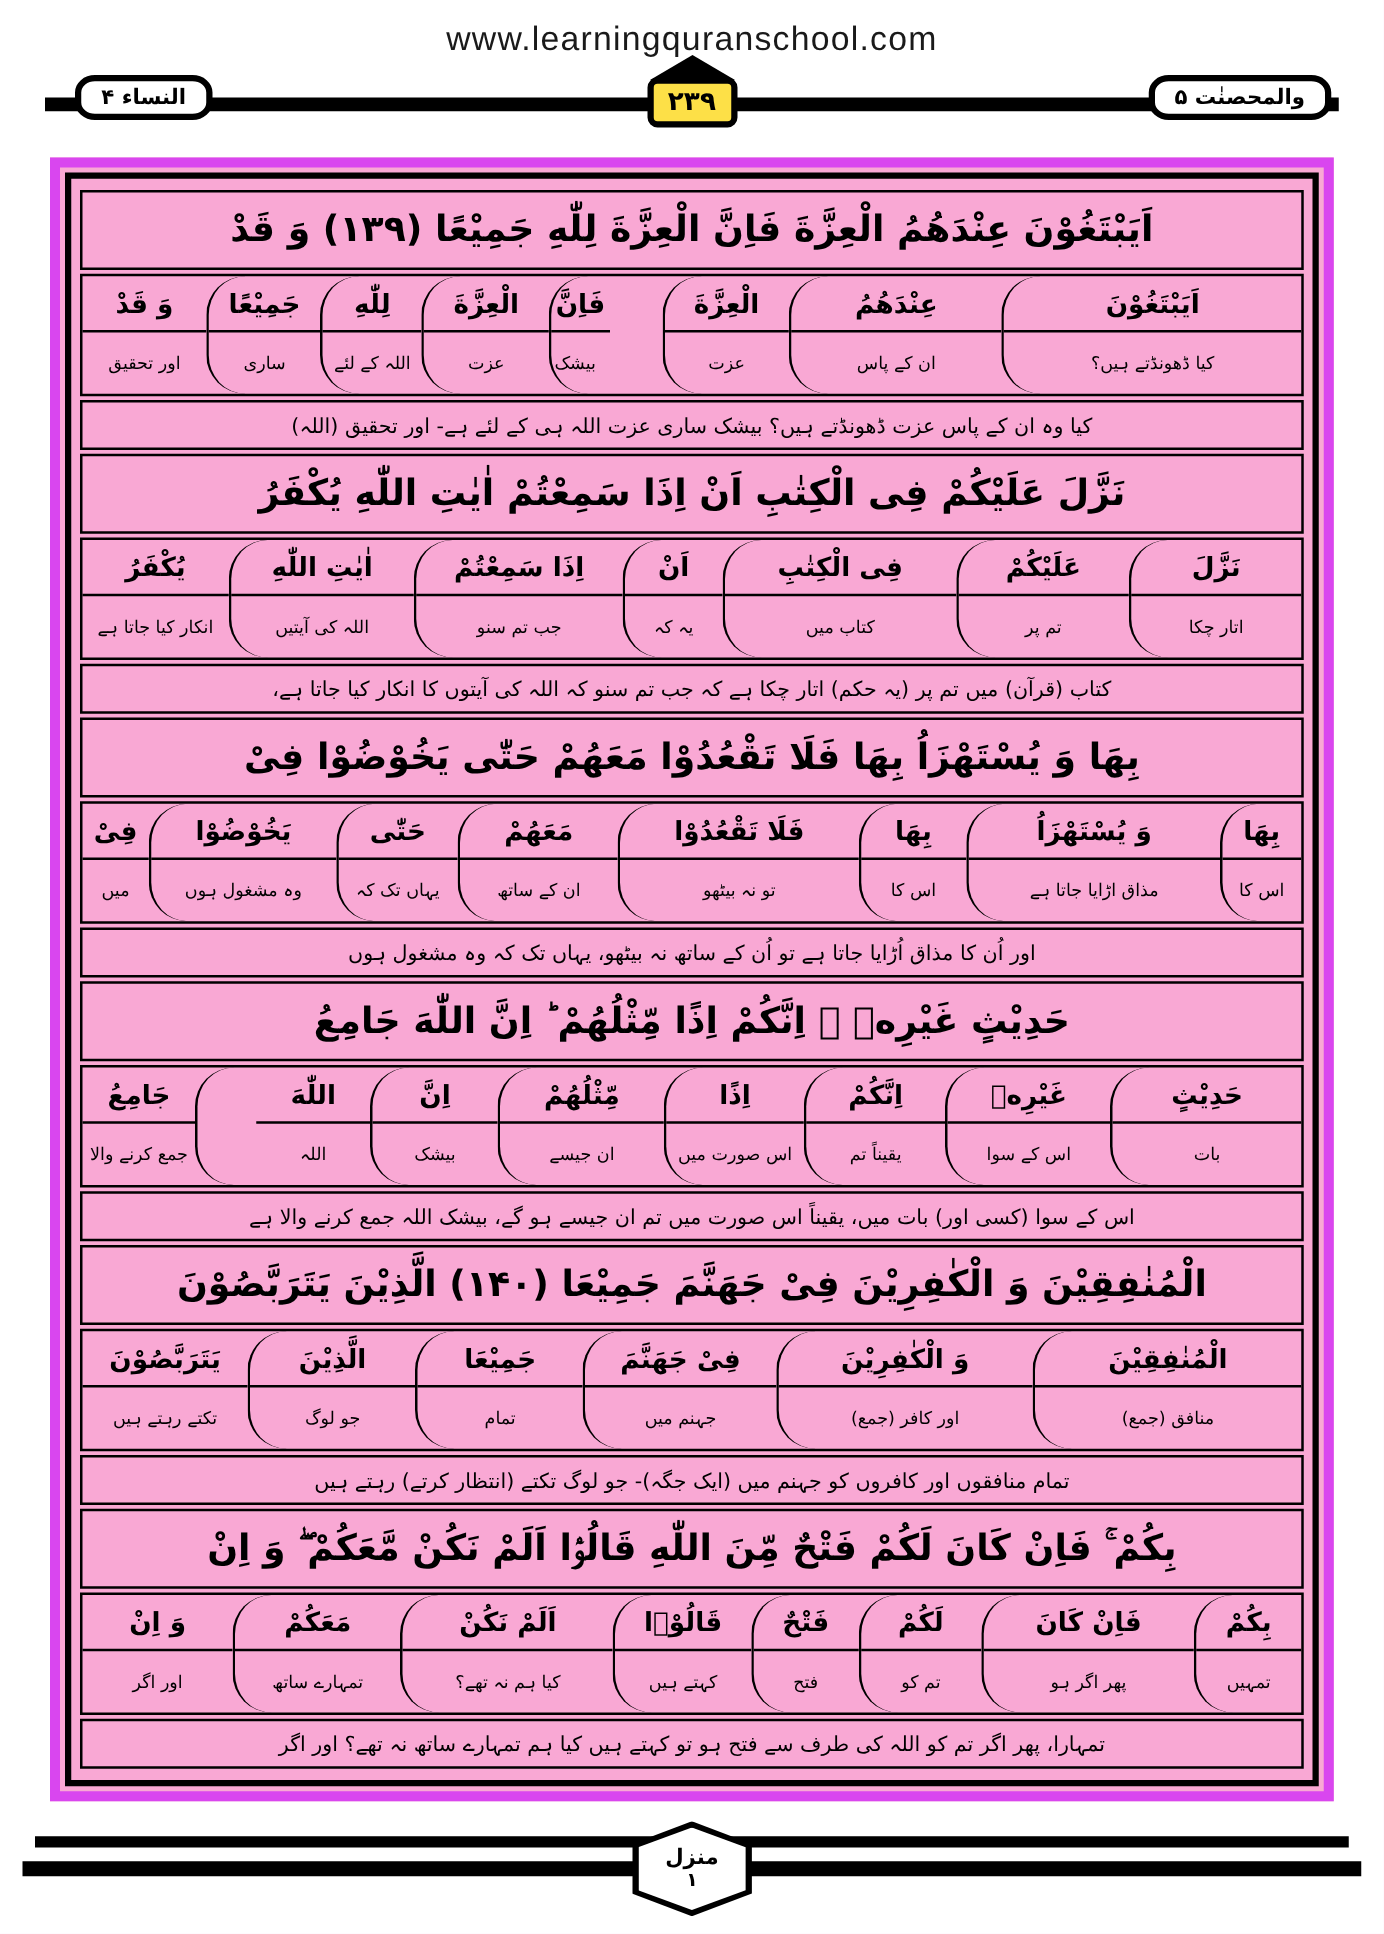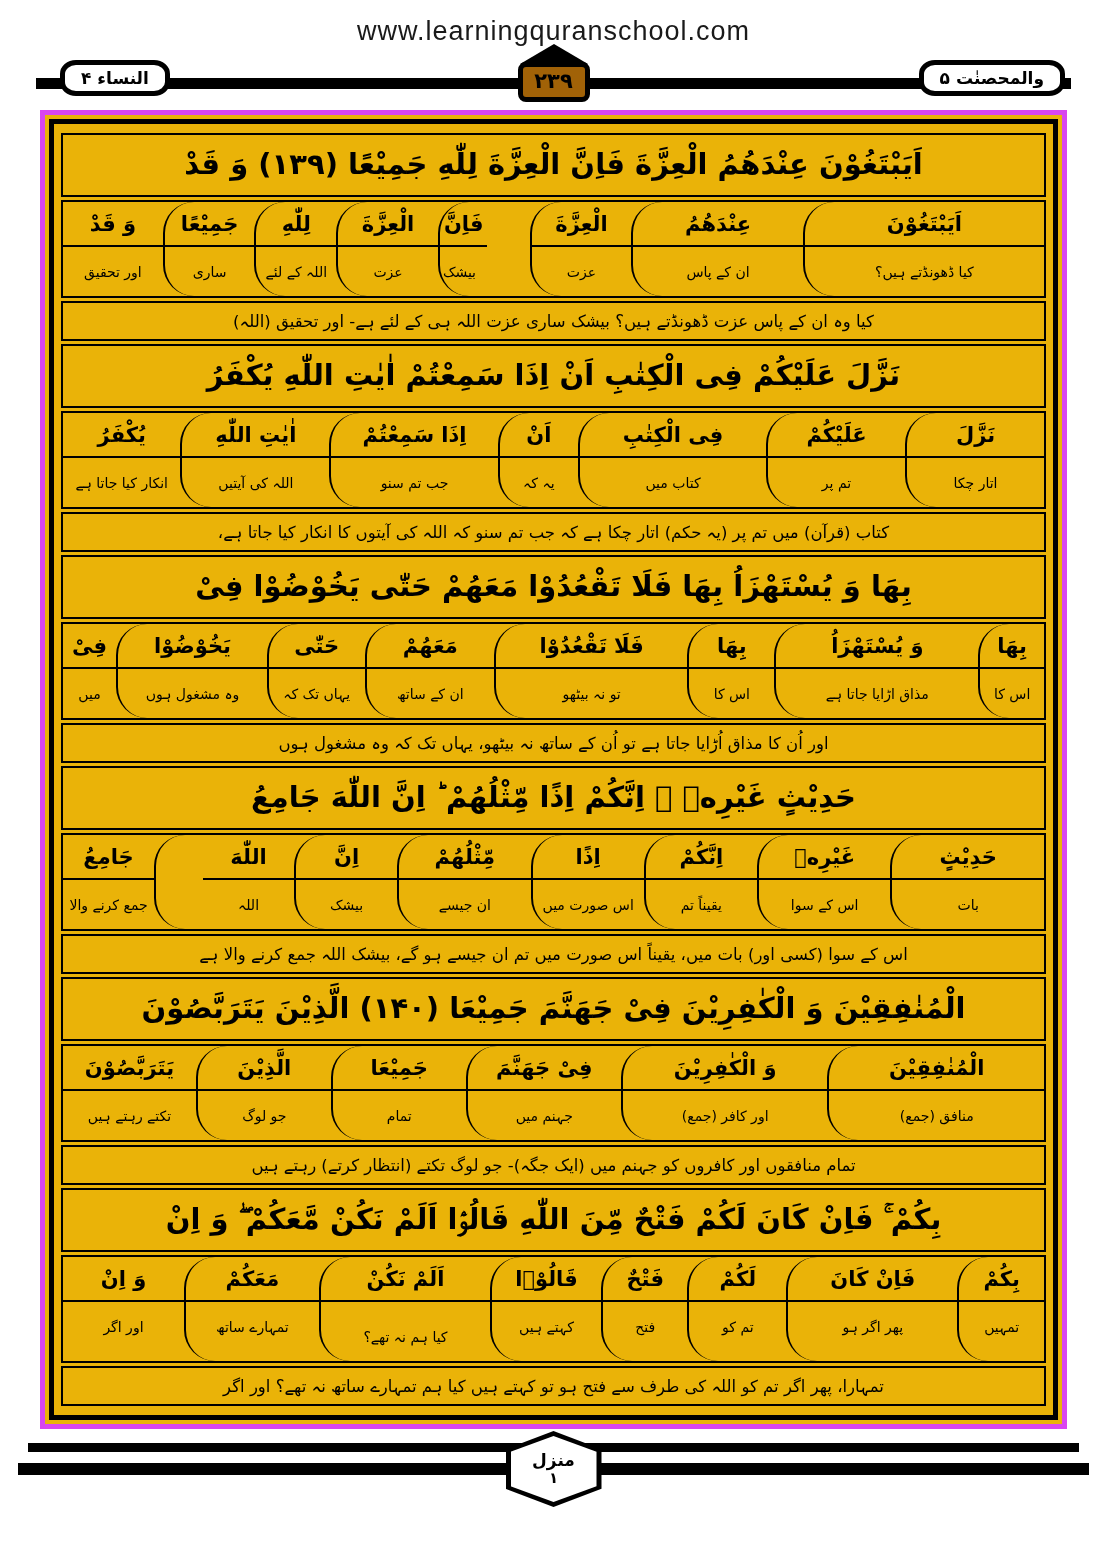--- a/index.html
+++ b/index.html
@@ -17,26 +17,26 @@
   .cartouche { position:absolute; top:2px; background:#fff; border:5px solid #000;
                border-radius:16px/14px; padding:3px 16px; font-size:17px; font-weight:bold;
                box-shadow:0 0 0 2px #fff inset; white-space:nowrap; z-index:2; direction:rtl; }
   .cartouche.left  { left:24px; }
   .cartouche.right { right:6px; }
   .page-house { position:absolute; left:50%; transform:translateX(-50%); top:-14px;
                 width:92px; height:62px; z-index:3; }
   .page-roof { width:0; height:0; margin:0 auto;
                border-left:34px solid transparent; border-right:34px solid transparent;
                border-bottom:20px solid #000; }
-  .page-num-box { width:72px; margin:-2px auto 16px; background:#a16207; border:5px solid #000;
+  .page-num-box { width:72px; margin:-2px auto 16px; background:#fde047; border:5px solid #000;
                   border-radius:8px; text-align:center; font-size:21px; font-weight:bold;
                   padding:2px 0 4px; direction:rtl; }
 
   
-  .frame { margin:0 40px; border:5px solid #d946ef; padding:4px; background:#eab308; }
+  .frame { margin:16px 40px; border:8px solid #d946ef; padding:4px; background:#f9a8d4; }
   .frame-inner { border:5px solid #000; padding:6px 7px; }
 
   
   .verse-line { border:2.5px solid #000; margin:3px 0; min-height:64px;
                 display:flex; align-items:center; justify-content:center;
                 direction:rtl; font-size:29px; font-weight:bold; line-height:1.1;
                 padding:4px 8px; white-space:nowrap; overflow:hidden; }
   .word-table { border:2.5px solid #000; margin:3px 0; display:flex; direction:rtl; }
   .col { flex:1 1 0; display:flex; flex-direction:column; border-left:2.5px solid #000; min-width:0;border-radius:31px; }
   .col:last-child { border-left:none; }
@@ -279,21 +279,21 @@
             <div class="ur">تم کو</div>
           </div>
           <div class="col" style="flex-grow: 7;">
             <div class="ar">فَتْحٌ</div>
             <div class="ur">فتح</div>
           </div>
           <div class="col" style="flex-grow: 9;">
             <div class="ar">قَالُوْۤا</div>
             <div class="ur">کہتے ہیں</div>
           </div>
-          <div class="col" style="flex-grow: 14; gap: 10px;">
+          <div class="col" style="flex-grow: 14;">
             <div class="ar">اَلَمْ نَكُنْ</div>
             <div class="ur">کیا ہم نہ تھے؟</div>
           </div>
           <div class="col" style="flex-grow: 11;">
             <div class="ar">مَعَكُمْ</div>
             <div class="ur">تمہارے ساتھ</div>
           </div>
           <div class="col" style="flex-grow: 10;">
             <div class="ar">وَ اِنْ</div>
             <div class="ur">اور اگر</div>

